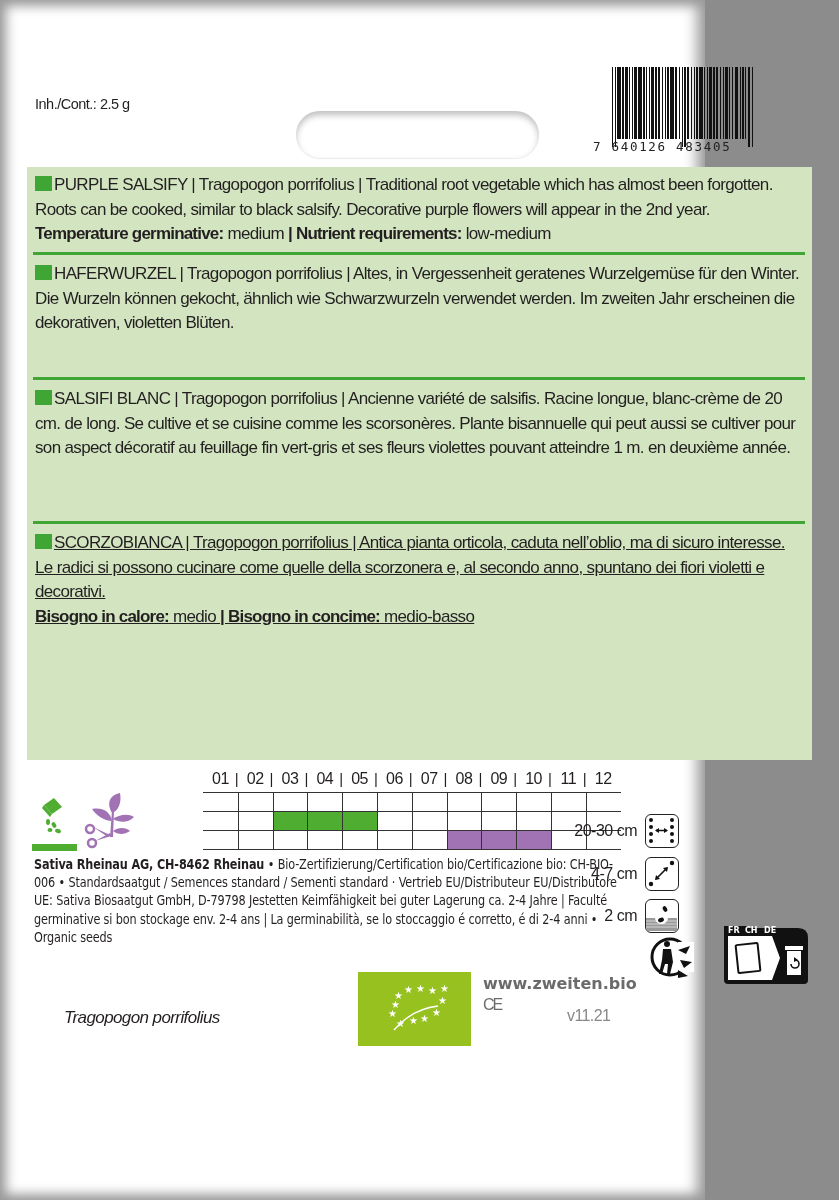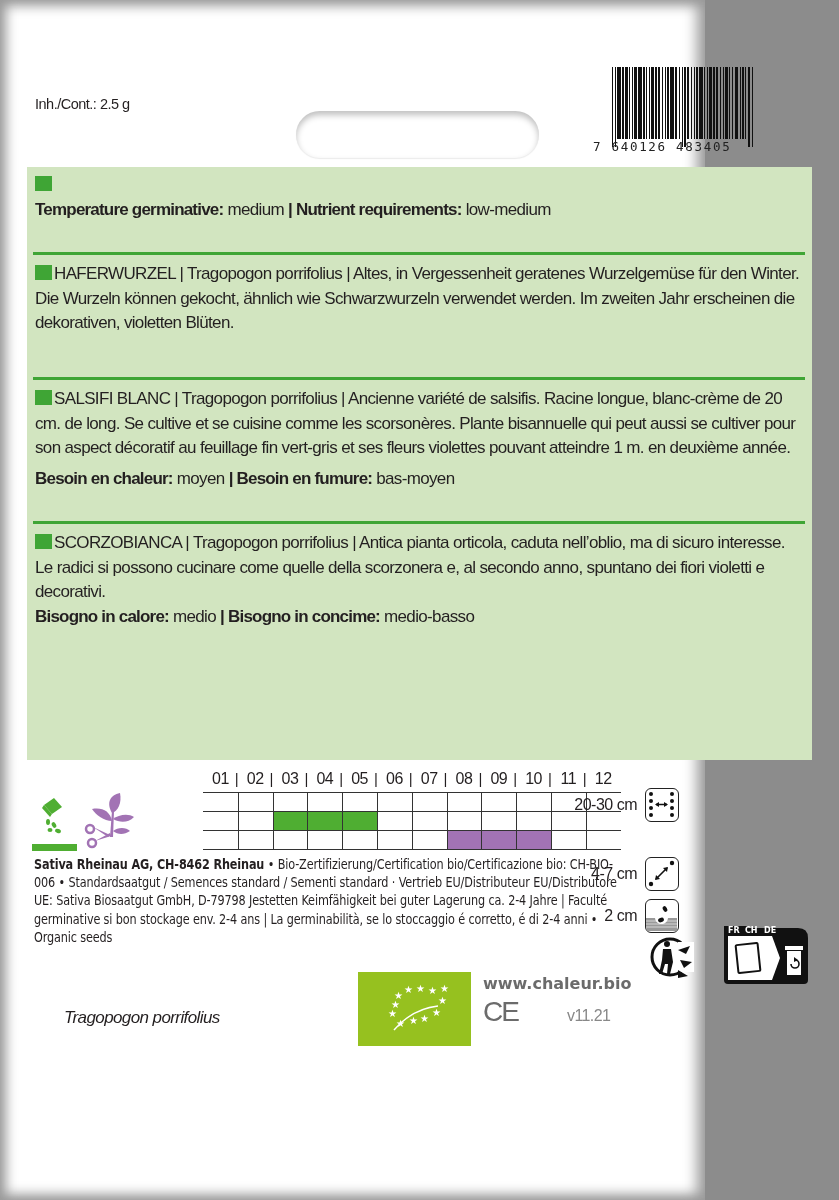--- a/index.html
+++ b/index.html
@@ -32,21 +32,21 @@
   .icons-left { position:absolute; left:30px; top:795px; width:110px; height:60px; }
   .spacing { position:absolute; right:26px; font-size:16px; letter-spacing:-0.5px; display:flex; align-items:center; }
   .spacing .lbl { margin-right:8px; }
   .spacing .box { width:34px; height:34px; border:1.6px solid #222; border-radius:6px; box-sizing:border-box; position:relative; background:#fff; overflow:hidden; }
   .company { position:absolute; left:34px; top:855px; width:600px; font-size:13.6px; line-height:18.2px; letter-spacing:-0.15px; font-family:"DejaVu Sans Condensed","DejaVu Sans", sans-serif; transform:scaleX(0.92); transform-origin:left top; width:650px; }
   .company b { font-weight:bold; }
   .bot-name { position:absolute; left:64px; top:1007px; font-size:17px; line-height:22px; letter-spacing:-0.6px; }
   .bot-name i { font-style:italic; }
   .eu-logo { position:absolute; left:358px; top:972px; width:113px; height:74px; background:#96c11f; }
   .website { position:absolute; left:483px; top:974px; font-size:16px; font-weight:bold; color:#6b6b6b; font-family:"DejaVu Sans", sans-serif; letter-spacing:0; }
-  .ce { position:absolute; left:483px; top:996px; font-size:28px; color:#6b6b6b; letter-spacing:-2px; }
+  .ce { position:absolute; left:483px; top:996px; font-size:16px; color:#6b6b6b; letter-spacing:-2px; }
   .version { position:absolute; left:567px; top:1007px; font-size:16px; color:#888; letter-spacing:-0.6px; }
   .recycle { position:absolute; left:648px; top:922px; width:165px; height:66px;text-align:right; }
 </style>
 </head>
 <body>
 
 <div class="sheet">
 
   <div class="content-info">
     <div>Inh./Cont.:  2.5 g</div>
@@ -99,37 +99,36 @@
         <span style="width: 1.2px;"></span>
         <span style="width: 1.2px;"></span>
         <span class="g" style="width: 2.4px;"></span>
         <span class="g" style="width: 1.2px;"></span>
       </div>
     <div class="barcode-num">7 640126 483405</div>
   </div>
 
   <div class="panel">
     <div class="section" style="top:6px;">
-      <span class="sq"></span><br>
+      <span class="sq"></span><span>PURPLE SALSIFY | Tragopogon porrifolius | Traditional root vegetable which has almost been forgotten. Roots can be cooked, similar to black salsify. Decorative purple flowers will appear in the 2nd year.</span><br>
       <b>Temperature germinative:</b><span> medium </span><b>| Nutrient requirements:</b><span> low-medium</span>
     </div>
     <div class="divider" style="top:85px;"></div>
 
     <div class="section" style="top:95px;">
       <span class="sq"></span><span>HAFERWURZEL | Tragopogon porrifolius | Altes, in Vergessenheit geratenes Wurzelgemüse für den Winter. Die Wurzeln können gekocht, ähnlich wie Schwarzwurzeln verwendet werden. Im zweiten Jahr erscheinen die dekorativen, violetten Blüten.</span>
     </div>
     <div class="divider" style="top:210px;"></div>
 
     <div class="section" style="top:220px;">
       <span class="sq"></span><span>SALSIFI BLANC | Tragopogon porrifolius | Ancienne variété de salsifis. Racine longue, blanc-crème de 20 cm. de long. Se cultive et se cuisine comme les scorsonères. Plante bisannuelle qui peut aussi se cultiver pour son aspect décoratif au feuillage fin vert-gris et ses fleurs violettes pouvant atteindre 1 m. en deuxième année.</span>
-      <div style="margin-top:6px;"><b>Besoin en chaleur:</b><span> moyen </span><b>| Besoin en fumure:</b><span> bas-moyen</span></div>
     </div>
     <div class="divider" style="top:354px;"></div>
 
-    <div class="section" style="top:364px;">
+    <div class="section" style="top:364px;text-decoration:underline;">
       <span class="sq"></span><span>SCORZOBIANCA | Tragopogon porrifolius | Antica pianta orticola, caduta nell’oblio, ma di sicuro interesse. Le radici si possono cucinare come quelle della scorzonera e, al secondo anno, spuntano dei fiori violetti e decorativi.</span><br>
       <b>Bisogno in calore:</b><span> medio </span><b>| Bisogno in concime:</b><span> medio-basso</span>
     </div>
   </div>
 
   <div class="icons-left">
     <svg width="110" height="60" viewBox="0 0 110 60" style="position:absolute;left:0;top:0;">
       <g fill="#4fae32">
         <polygon points="14,10 24,3 32,12 22,19"></polygon>
         <polygon points="14,10 22,19 20,22 12,13"></polygon>
@@ -209,21 +208,21 @@
           <div class="cal-cell"></div>
           <div class="cal-cell" style="background: rgb(162, 115, 180);"></div>
           <div class="cal-cell" style="background: rgb(162, 115, 180);"></div>
           <div class="cal-cell" style="background: rgb(162, 115, 180);"></div>
           <div class="cal-cell"></div>
           <div class="cal-cell"></div>
         </div>
       </div>
   </div>
 
-  <div class="spacing" style="top:788px;justify-content:flex-end;">
+  <div class="spacing" style="top:814px;justify-content:flex-end;">
     <span class="lbl">20-30 cm</span>
     <div class="box">
       <svg width="31" height="31" viewBox="0 0 31 31">
         <g fill="#111">
             <circle cx="5" cy="5" r="2"></circle>
             <circle cx="5" cy="12" r="2"></circle>
             <circle cx="5" cy="19" r="2"></circle>
             <circle cx="5" cy="26" r="2"></circle>
         <circle cx="26" cy="5" r="2"></circle>
             <circle cx="26" cy="12" r="2"></circle>
@@ -285,21 +284,21 @@
           <text x="62" y="50">★</text>
           <text x="51" y="52">★</text>
         <text x="38" y="55">★</text>
           <text x="30" y="45">★</text>
           <text x="33" y="36">★</text>
       </g>
       <path d="M36 58 C 48 44, 62 36, 80 34" stroke="#fff" stroke-width="1.5" fill="none"></path>
     </svg>
   </div>
 
-  <div class="website">www.chaleur.bio</div>
+  <div class="website">www.zweiten.bio</div>
   <div class="ce">CE</div>
   <div class="version">v11.21</div>
 
   <div class="recycle">
     <svg width="165" height="66" viewBox="0 0 165 66">
       <circle cx="22" cy="35" r="18" fill="none" stroke="#111" stroke-width="3"></circle>
       <rect x="30" y="20" width="16" height="30" fill="#fff"></rect>
       <circle cx="19" cy="22" r="3" fill="#111"></circle>
       <path d="M15 27 L23 27 L25 40 L22 52 L19 52 L20 42 L17 42 L14 52 L11 52 L14 38 Z" fill="#111"></path>
       <path d="M30 28 L42 24 L38 32 Z M32 38 L44 40 L36 46 Z M30 48 L40 54 L30 56 Z" fill="#111"></path>

